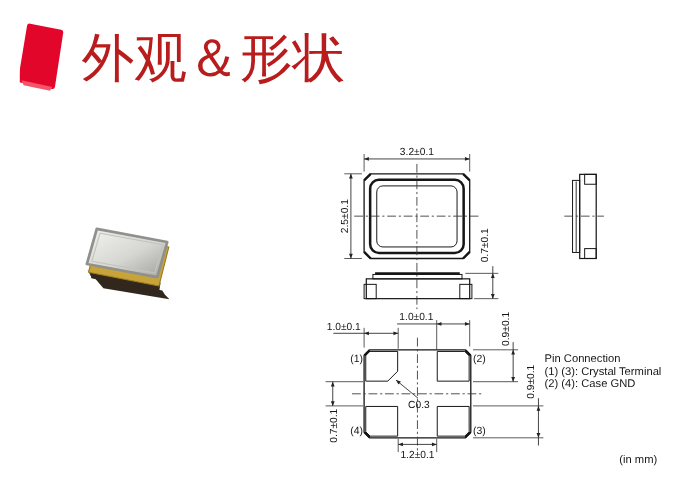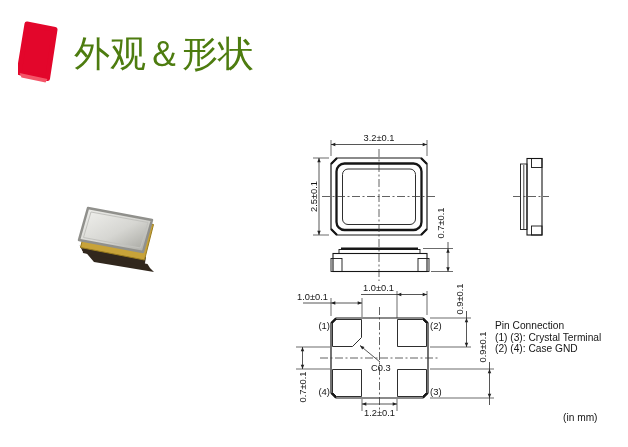--- a/index.html
+++ b/index.html
@@ -2,22 +2,22 @@
 <html><head>
 <meta charset="utf-8">
 <style>
   html,body{margin:0;padding:0;}
   body{
     width:628px;height:447px;position:relative;background:#ffffff;
     font-family:"Liberation Sans", sans-serif;overflow:hidden;
   }
   .abs{position:absolute;}
   #title{
-    left:74px;top:34px;font-size:36px;line-height:40px;
-    color:#4d7c0f;letter-spacing:0px;white-space:nowrap;
+    left:74px;top:34px;font-size:48px;line-height:40px;
+    color:#b91c1c;letter-spacing:0px;white-space:nowrap;
   }
   svg text{font-family:"Liberation Sans", sans-serif;fill:#161616;}
   .dtxt{font-size:9.3px;}
   .ptxt{font-size:9.5px;}
   .note{font-size:10.2px;}
   .ln{stroke:#161616;fill:none;}
   .dim{stroke:#2b2b2b;stroke-width:0.8;fill:none;}
   .ext{stroke:#2b2b2b;stroke-width:0.7;fill:none;}
   .cl{stroke:#3a3a3a;stroke-width:0.8;fill:none;stroke-dasharray:8 2.5 2 2.5;}
   .thick{stroke:#161616;stroke-width:2.2;fill:none;}

